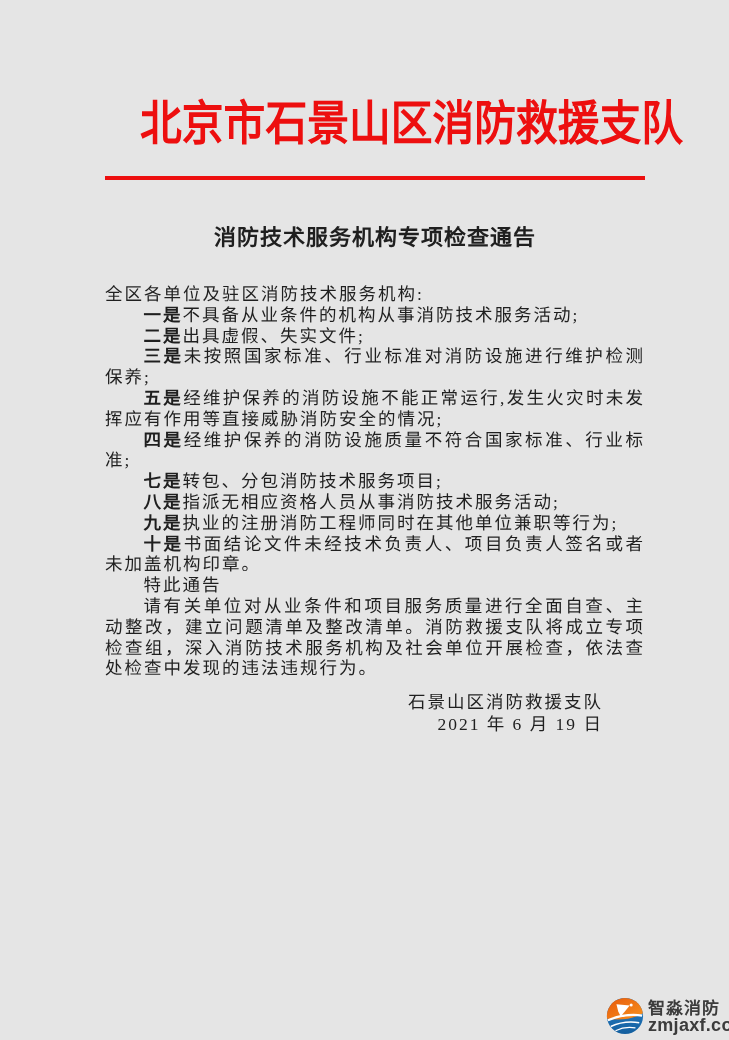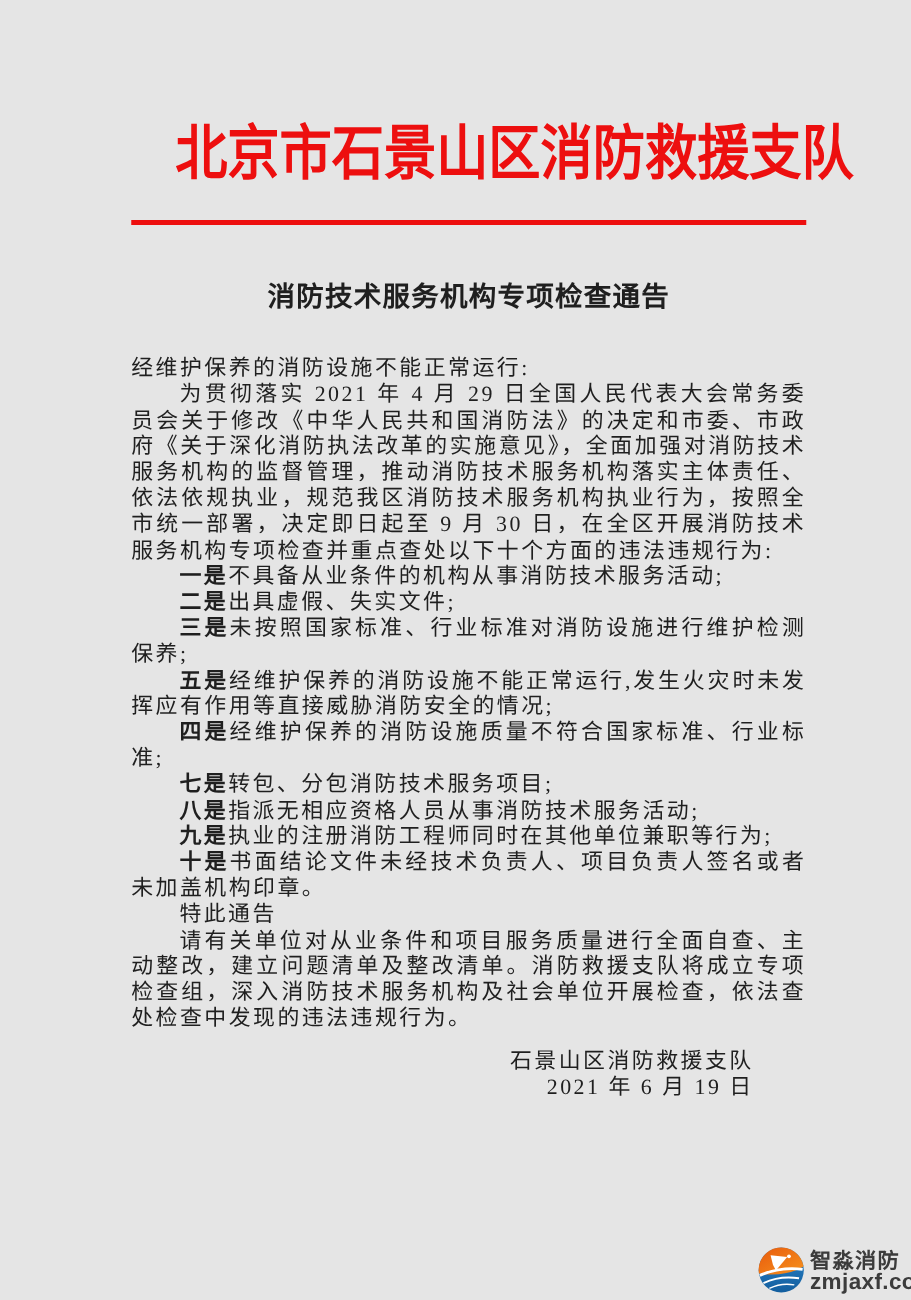--- a/index.html
+++ b/index.html
@@ -97,23 +97,22 @@
 <div class="page">
   <div class="column">
 
     <div class="masthead-title">北京市石景山区消防救援支队</div>
 
     <div class="masthead-rule"></div>
 
     <div class="doc-title">消防技术服务机构专项检查通告</div>
 
     <div class="body-text">
-      <p>经维护保养的消防设施不能正常运行:</p>
+      <p>全区各单位及驻区消防技术服务机构:</p>
 
-      <p class="indent">为贯彻落实 2021 年 4 月 29 日全国人民代表大会常务委员会关于修改《中华人民共和国消防法》的决定和市委、市政府《关于深化消防执法改革的实施意见》，全面加强对消防技术服务机构的监督管理，推动消防技术服务机构落实主体责任、依法依规执业，规范我区消防技术服务机构执业行为，按照全市统一部署，决定即日起至 9 月 30 日，在全区开展消防技术服务机构专项检查并重点查处以下十个方面的违法违规行为:</p>
 
       <p class="indent"><span class="item-prefix">一是</span><span>不具备从业条件的机构从事消防技术服务活动;</span></p>
       <p class="indent"><span class="item-prefix">二是</span><span>出具虚假、失实文件;</span></p>
       <p class="indent"><span class="item-prefix">三是</span><span>未按照国家标准、行业标准对消防设施进行维护检测保养;</span></p>
       <p class="indent"><span class="item-prefix">五是</span><span>经维护保养的消防设施不能正常运行,发生火灾时未发挥应有作用等直接威胁消防安全的情况;</span></p>
       <p class="indent"><span class="item-prefix">四是</span><span>经维护保养的消防设施质量不符合国家标准、行业标准;</span></p>
       <p class="indent"><span class="item-prefix">七是</span><span>转包、分包消防技术服务项目;</span></p>
       <p class="indent"><span class="item-prefix">八是</span><span>指派无相应资格人员从事消防技术服务活动;</span></p>
       <p class="indent"><span class="item-prefix">九是</span><span>执业的注册消防工程师同时在其他单位兼职等行为;</span></p>
       <p class="indent"><span class="item-prefix">十是</span><span>书面结论文件未经技术负责人、项目负责人签名或者未加盖机构印章。</span></p>

